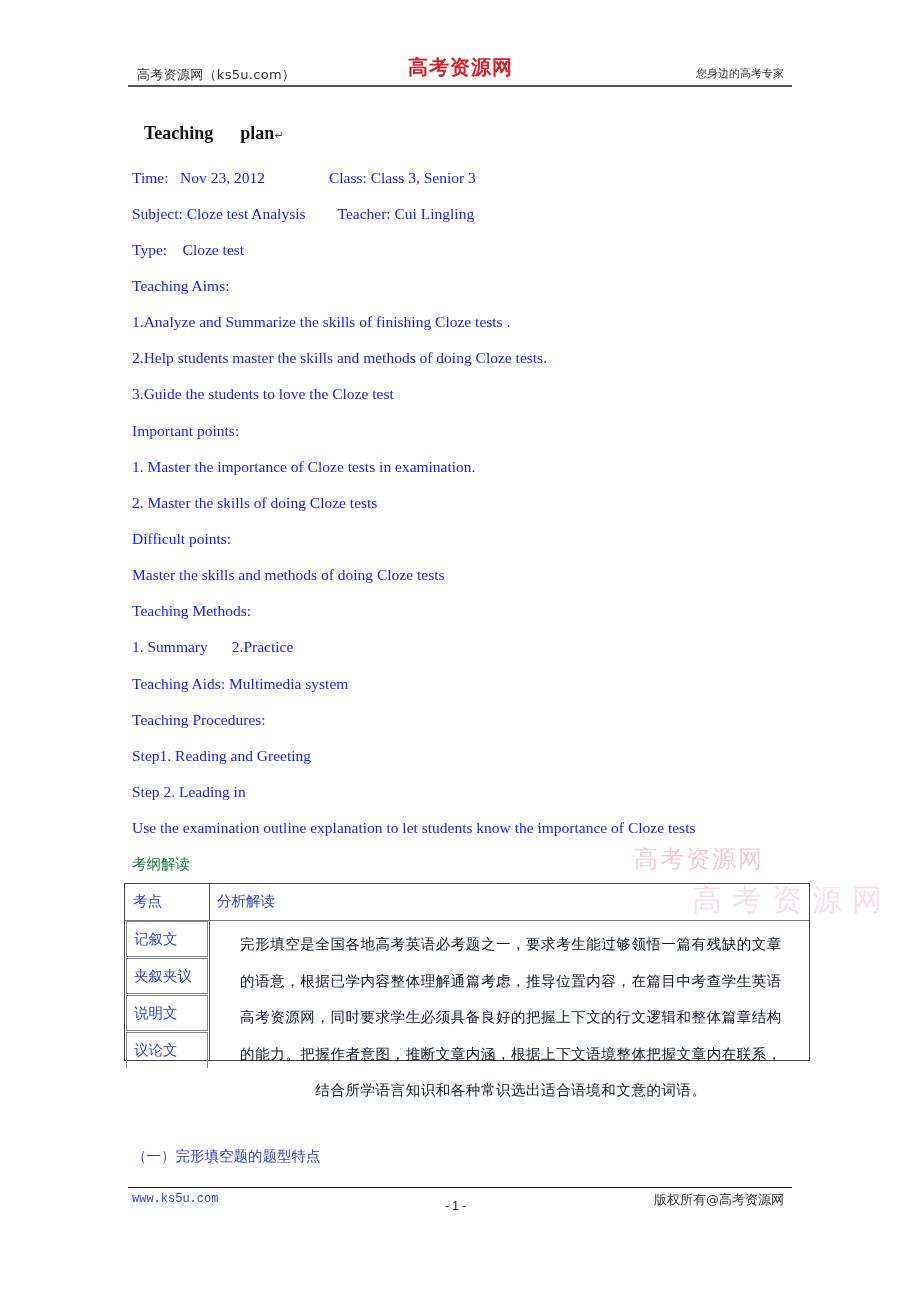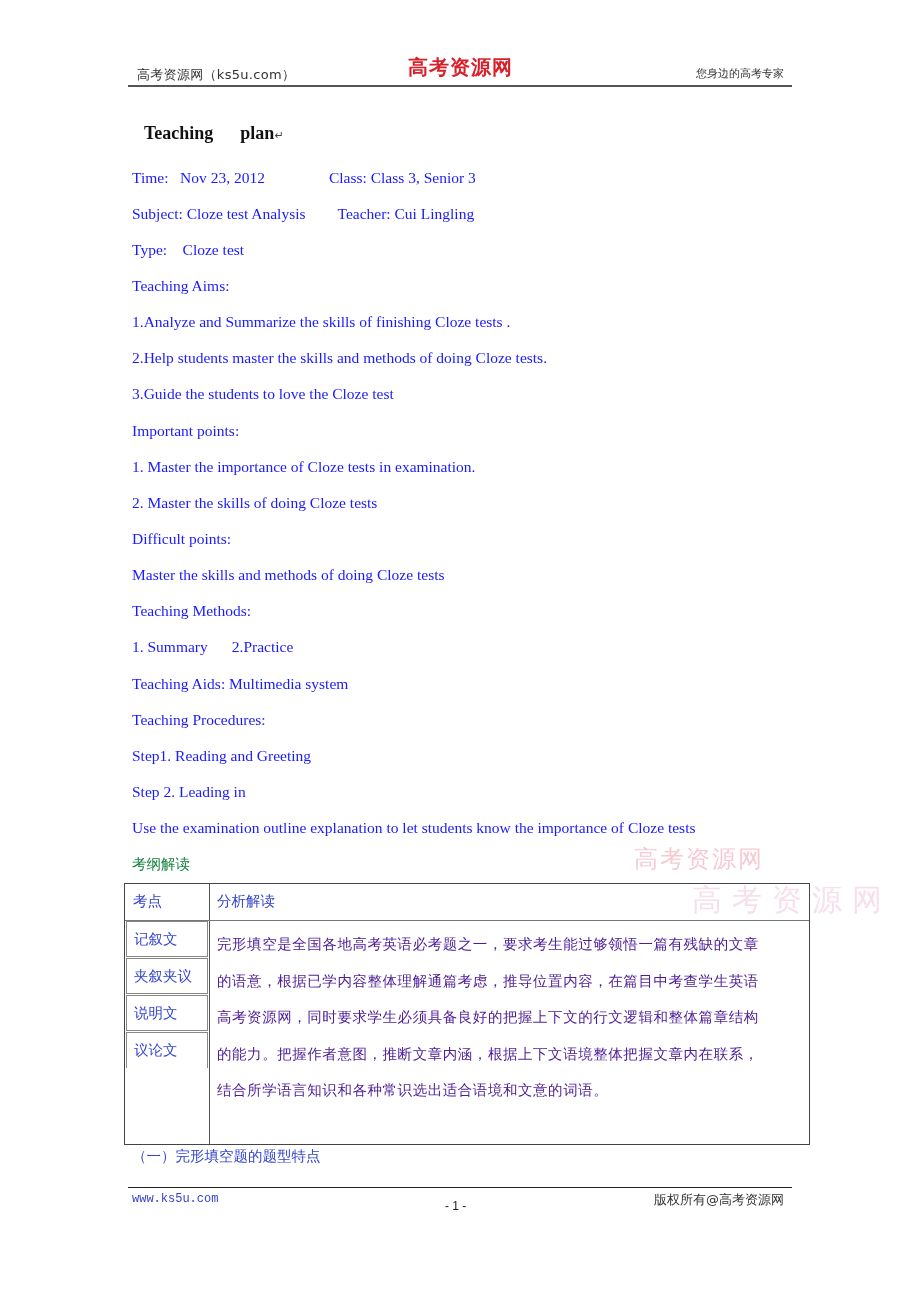--- a/index.html
+++ b/index.html
@@ -99,21 +99,21 @@
       font-size: 14.5px;
       color: #15803d;
     }
 
     
     .tbl {
       position: absolute;
       left: 124px;
       top: 883px;
       width: 686px;
-      height: 262px;
+      height: 178px;
       border: 1px solid #444;
       box-sizing: border-box;
     }
     .tbl-divider-v {
       position: absolute;
       left: 84px;
       top: 0;
       width: 1px;
       height: 100%;
       background: #555;
@@ -150,23 +150,24 @@
       height: 36px;
       border-bottom: none;
     }
     .analysis {
       position: absolute;
       left: 92px;
       top: 42px;
       width: 588px;
       font-family: "DejaVu Sans", sans-serif;
       font-size: 14.5px;
-      color: #4c1d95;
+      color: #0f172a;
       line-height: 36.5px;
       letter-spacing: 0.55px;
+      text-align: center;
     }
     .analysis span { display: block; white-space: nowrap; }
 
     
     .wm1 {
       position: absolute;
       left: 634px;
       top: 843px;
       font-family: "DejaVu Serif", serif;
       font-size: 24px;

